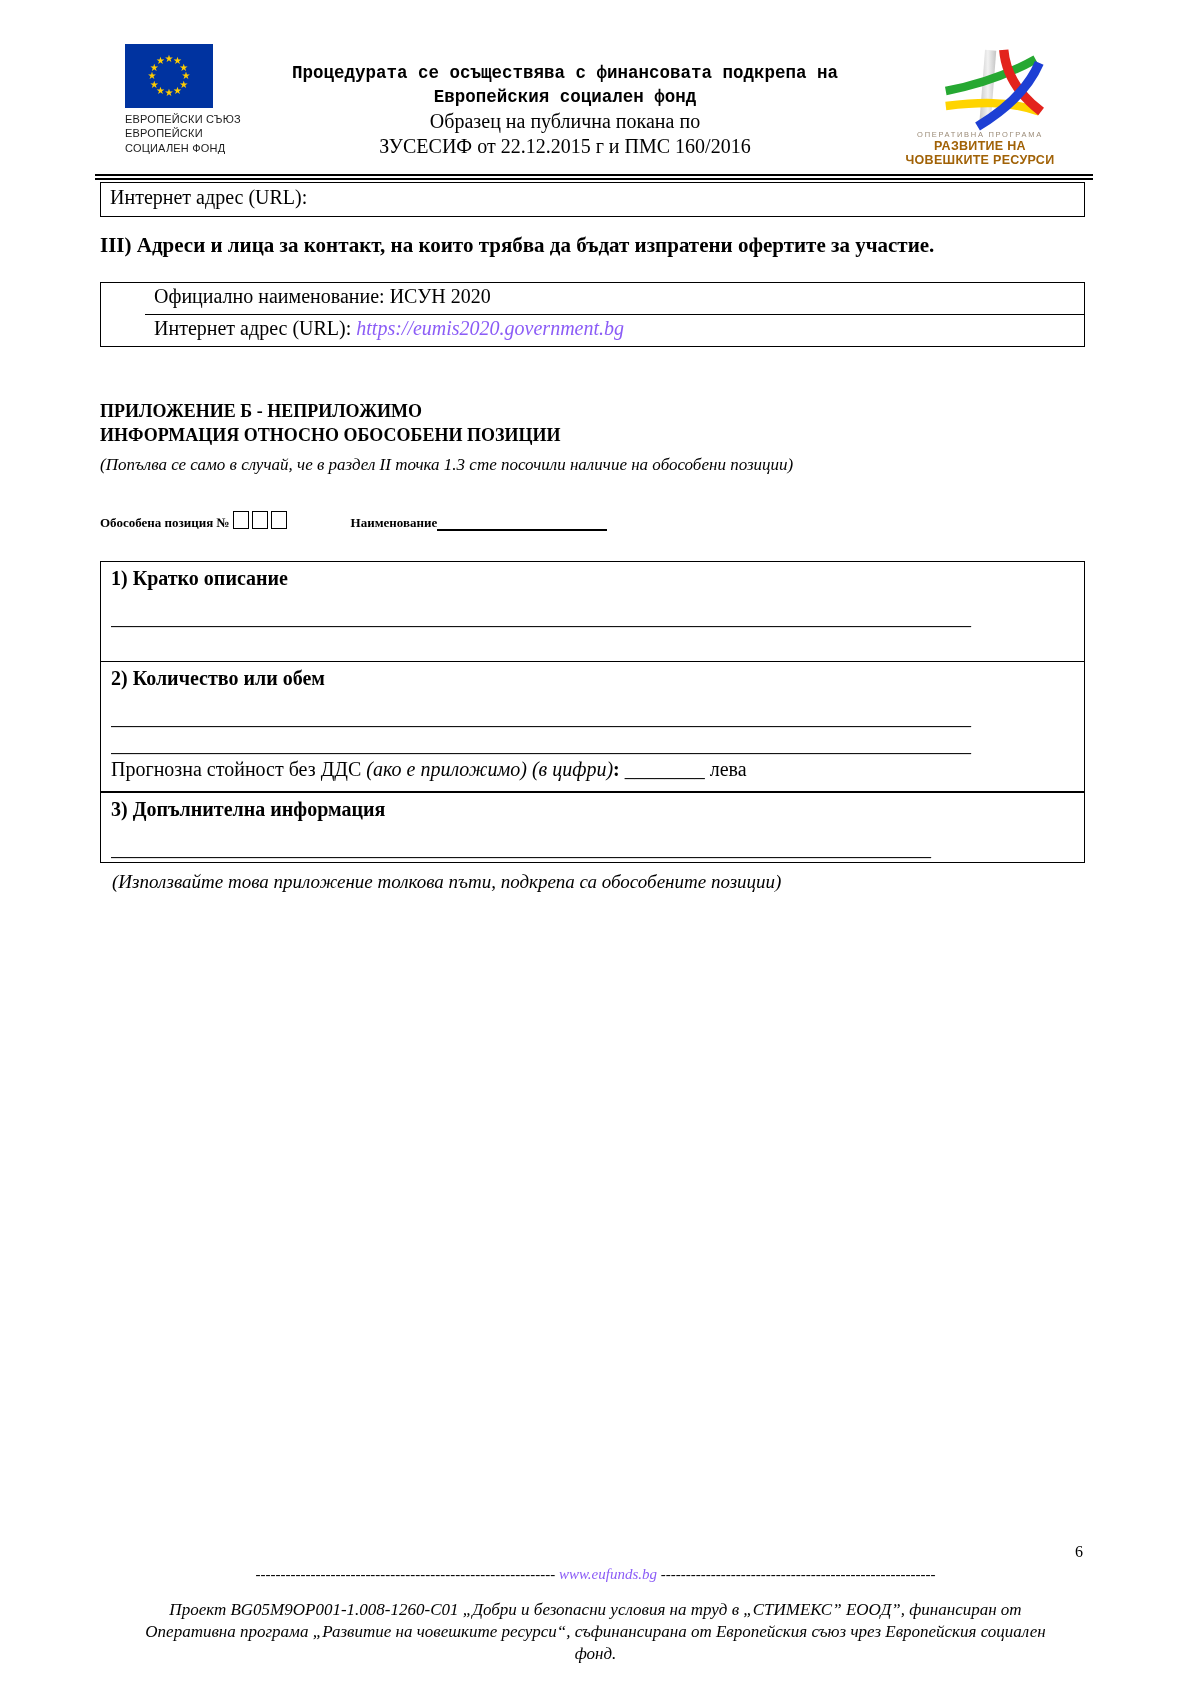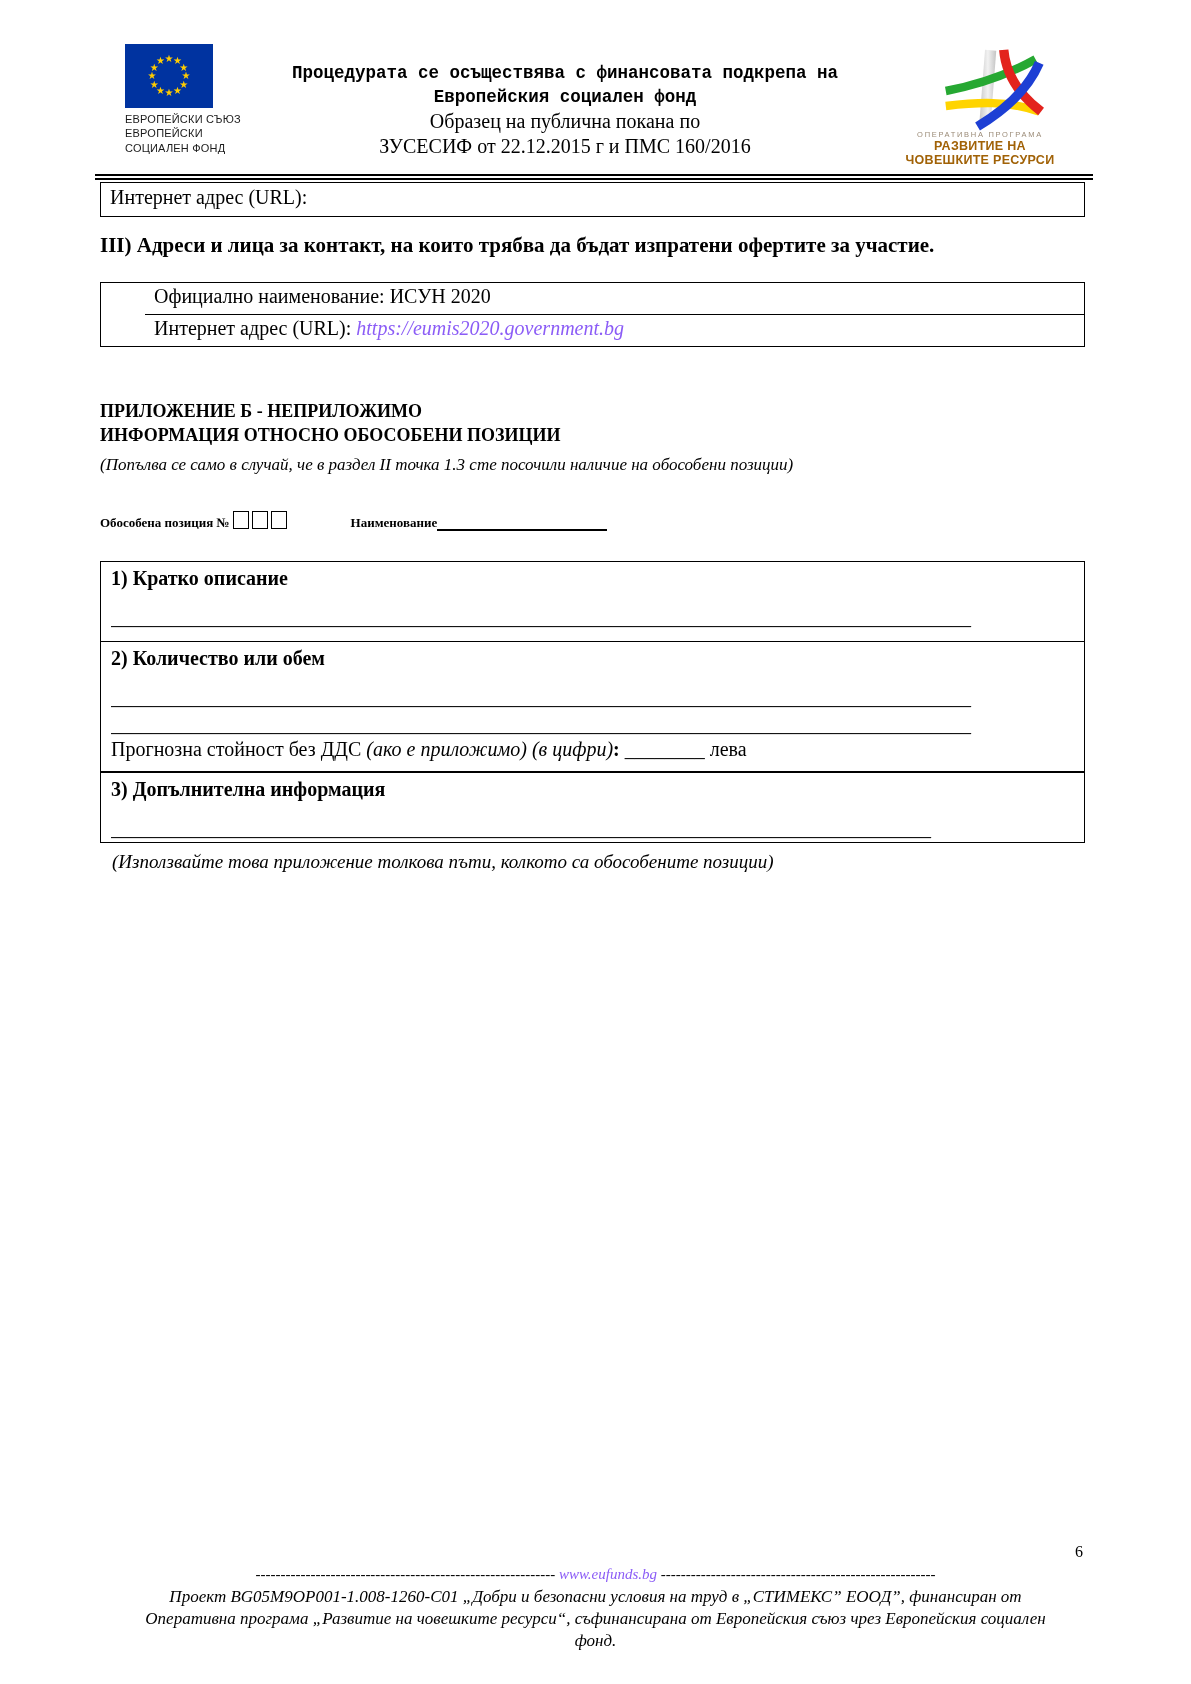--- a/index.html
+++ b/index.html
@@ -47,32 +47,32 @@
   .lot-line { margin-top:36px; font-size:13px; font-weight:bold; display:flex; align-items:flex-end; }
   .sq { display:inline-block; width:14px; height:16px; border:1.5px solid #000; margin-left:3px; vertical-align:-2px; }
   .name-part { margin-left:64px; }
   .name-underline { display:inline-block; width:170px; border-bottom:2px solid #000; height:1.1em; vertical-align:baseline; }
 
   .form-box { border:1px solid #000; padding:5px 10px 10px; font-size:20px; }
   .form-box.merge-up { margin-top:-1px; }
   .box-title { font-weight:bold; }
   .blank-line { white-space:nowrap; overflow:hidden; margin-top:16px; }
   .blank-line.tight { margin-top:4px; }
-  .box1-pad { padding-bottom:12px; }
+  .box1-pad { padding-bottom:32px; }
   .box3-pad { padding-bottom:2px; }
   .estimate-row { margin-top:2px; }
   .estimate-row .it { font-style:italic; }
   .estimate-row .colon { font-weight:bold; }
   .usage-note { font-style:italic; font-size:19px; margin-top:8px; margin-left:12px; }
 
   
   .page-number { position:absolute; top:1543px; right:108px; font-size:16px; }
   .footer { position:absolute; top:1566px; left:0; width:100%; text-align:center; }
   .dash-line { font-size:15px; white-space:nowrap; letter-spacing:0; }
-  .footer-text { font-style:italic; font-size:17px; line-height:1.3; margin-top:3px; }
+  .footer-text { font-style:italic; font-size:17px; line-height:1.3; margin-top:16px; }
 </style>
 </head>
 <body>
 
 <div class="page">
   <div class="content">
 
     <div class="header">
 
       <div class="eu-block">
@@ -166,21 +166,21 @@
       <div class="estimate-row">
         <span>Прогнозна стойност без ДДС </span><span class="it">(ако е приложимо) (в цифри)</span><span class="colon">: </span><span>________</span><span> лева</span>
       </div>
     </div>
 
     <div class="form-box box3-pad">
       <div class="box-title">3) Допълнителна информация</div>
       <div class="blank-line">__________________________________________________________________________________</div>
     </div>
 
-    <div class="usage-note">(Използвайте това приложение толкова пъти, колкото са обособените позиции)</div>
+    <div class="usage-note">(Използвайте това приложение толкова пъти, подкрепа са обособените позиции)</div>
 
   </div>
 
   <div class="page-number">6</div>
 
   <div class="footer">
     <div class="dash-line">
       <span>------------------------------------------------------------</span>
       <a class="doc-link">www.eufunds.bg</a>
       <span>-------------------------------------------------------</span>

